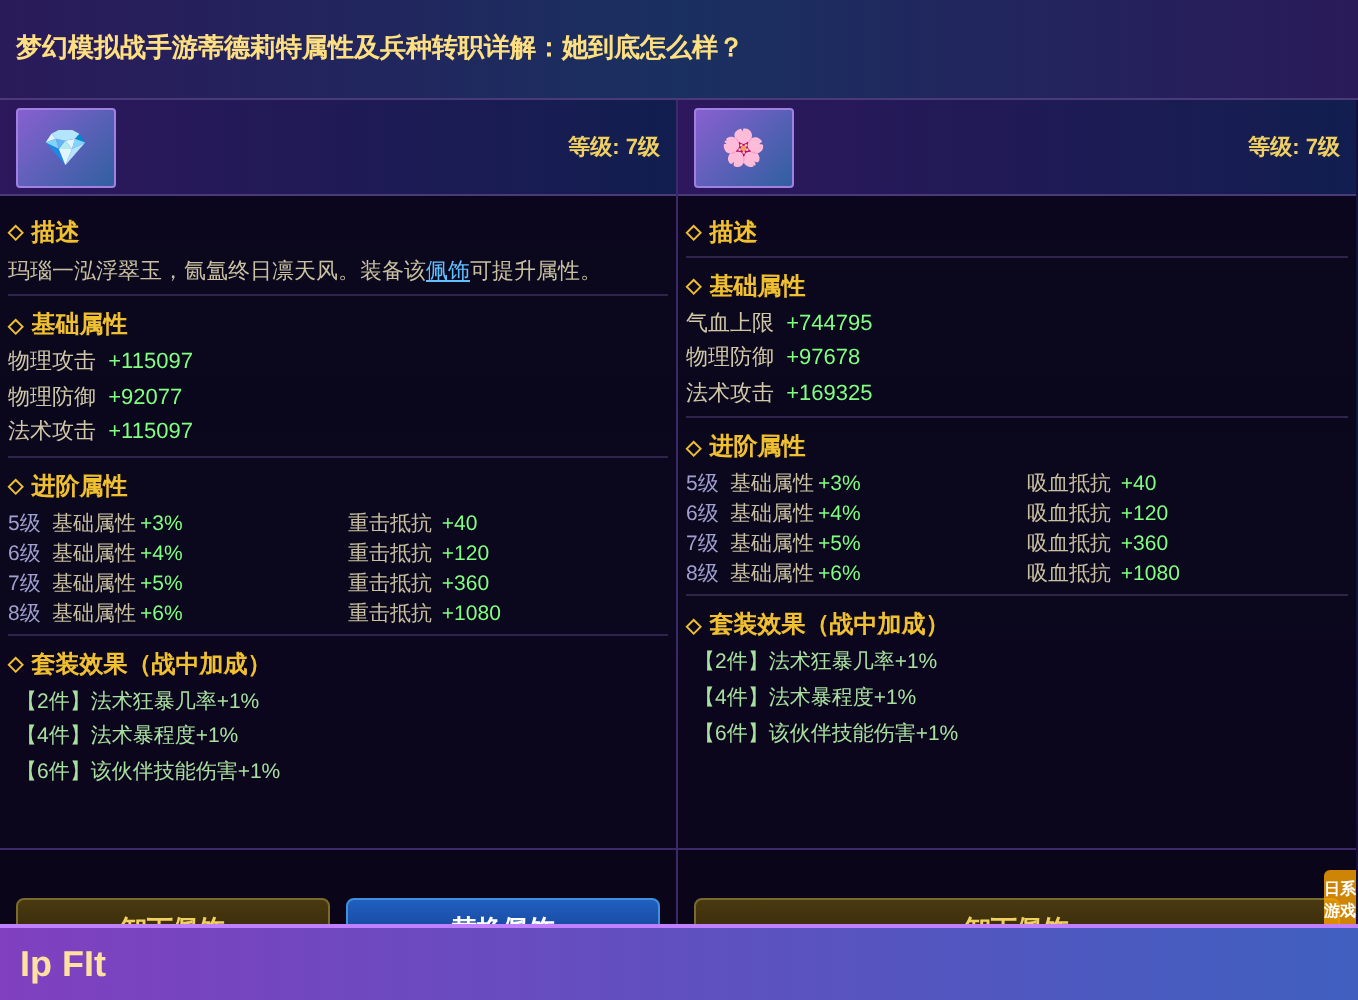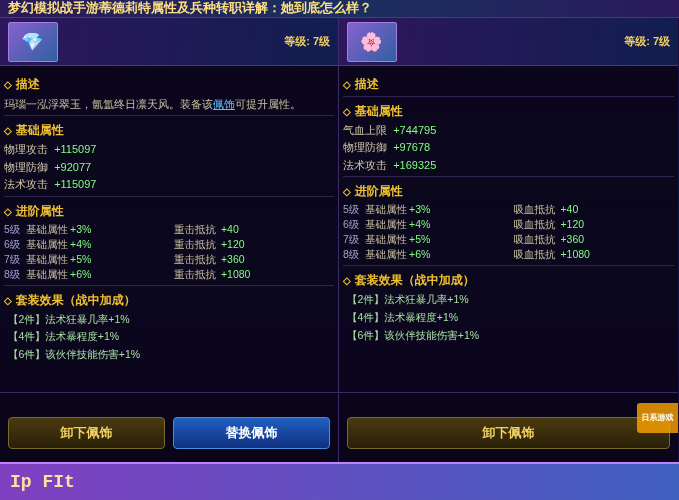--- a/index.html
+++ b/index.html
@@ -10,21 +10,21 @@
       background: linear-gradient(180deg, #1a0a3a 0%, #0d1a3a 40%, #1a0a3a 100%);
       font-family: 'SimHei', 'Microsoft YaHei', sans-serif;
       color: #e8e0c0;
       font-size: 12px;
       position: relative;
     }
 
     
     .top-banner {
       background: linear-gradient(90deg, #2a1a5a, #1a3060, #2a1a5a);
-      padding: 0 8px;
+      padding: 16px 8px;
       border-bottom: 1px solid #4a3a7a;
       display: flex;
       align-items: flex-start;
     }
     .top-banner-text {
       color: #ffe080;
       font-size: 13px;
       font-weight: bold;
       line-height: 1.3;
     }
@@ -206,21 +206,21 @@
       height: 1px;
       background: rgba(100, 80, 150, 0.4);
       margin: 3px 0;
     }
 
     
     .corner-logo {
       position: absolute;
       bottom: 40px;
       right: 0;
-      width: 41px;
+      width: 16px;
       height: 30px;
       background: rgba(255,165,0,0.8);
       font-size: 8px;
       color: white;
       display: flex;
       align-items: center;
       justify-content: center;
       text-align: center;
       border-radius: 3px 0 0 3px;
       font-weight: bold;
@@ -234,21 +234,20 @@
       height: 38px;
       background: linear-gradient(90deg, #8040c0, #4060c0);
       display: flex;
       align-items: center;
       padding: 4px 10px;
       font-size: 18px;
       font-weight: bold;
       color: #ffe0a0;
       border-top: 2px solid #c080ff;
       z-index: 10;
-      font-family: Liberation Mono, monospace;
     }
   </style>
 </head>
 <body>
 
 <div class="top-banner">
   <div class="top-banner-text">梦幻模拟战手游蒂德莉特属性及兵种转职详解：她到底怎么样？</div>
 </div>
 
 <div class="main-content">

